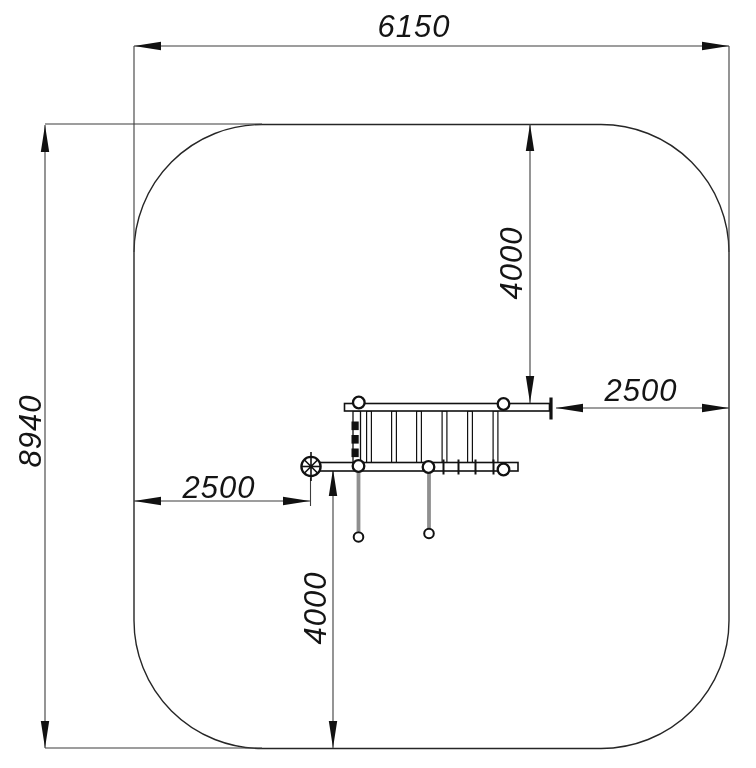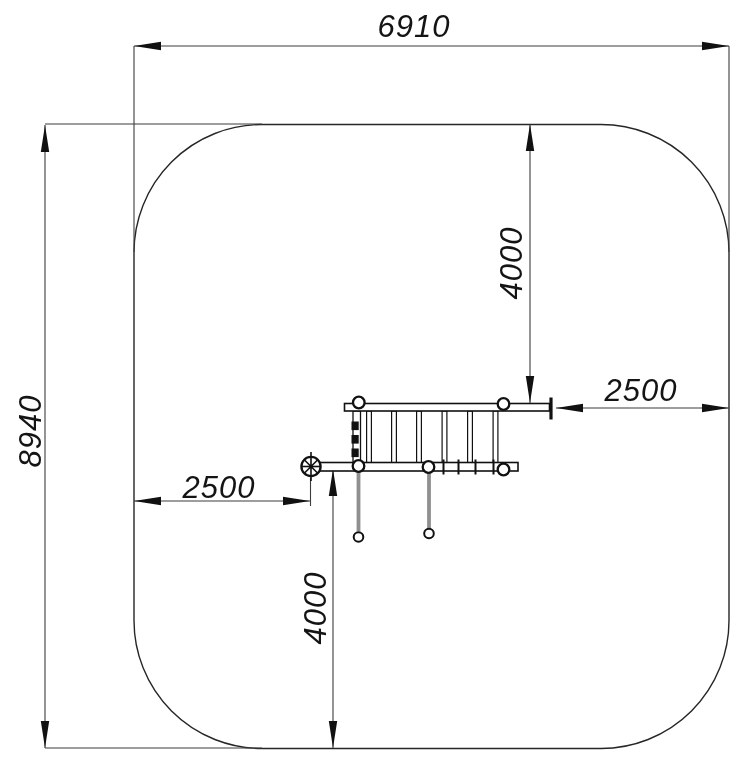--- a/index.html
+++ b/index.html
@@ -115,20 +115,20 @@
         <circle cx="311" cy="466.5" r="9.6" stroke-width="2.3"></circle>
         <line x1="311" y1="452" x2="311" y2="481"></line>
         <line x1="301.5" y1="466.5" x2="320.5" y2="466.5"></line>
         <line x1="304.5" y1="460" x2="317.5" y2="473"></line>
         <line x1="317.5" y1="460" x2="304.5" y2="473"></line>
         <circle cx="311" cy="466.5" r="2.1" fill="#111" stroke="none"></circle>
       </g>
     </g>
   </svg>
 
-  <div class="dim-label" style="left:414px;top:26px;">6910</div>
+  <div class="dim-label" style="left:414px;top:26px;">6150</div>
   <div class="dim-label rot" style="left:30px;top:431px;">8940</div>
   <div class="dim-label rot" style="left:511px;top:263px;">4000</div>
   <div class="dim-label" style="left:641px;top:390px;">2500</div>
   <div class="dim-label" style="left:219px;top:487px;">2500</div>
   <div class="dim-label rot" style="left:315px;top:608px;">4000</div>
 
 </div>
 
 </body></html>

